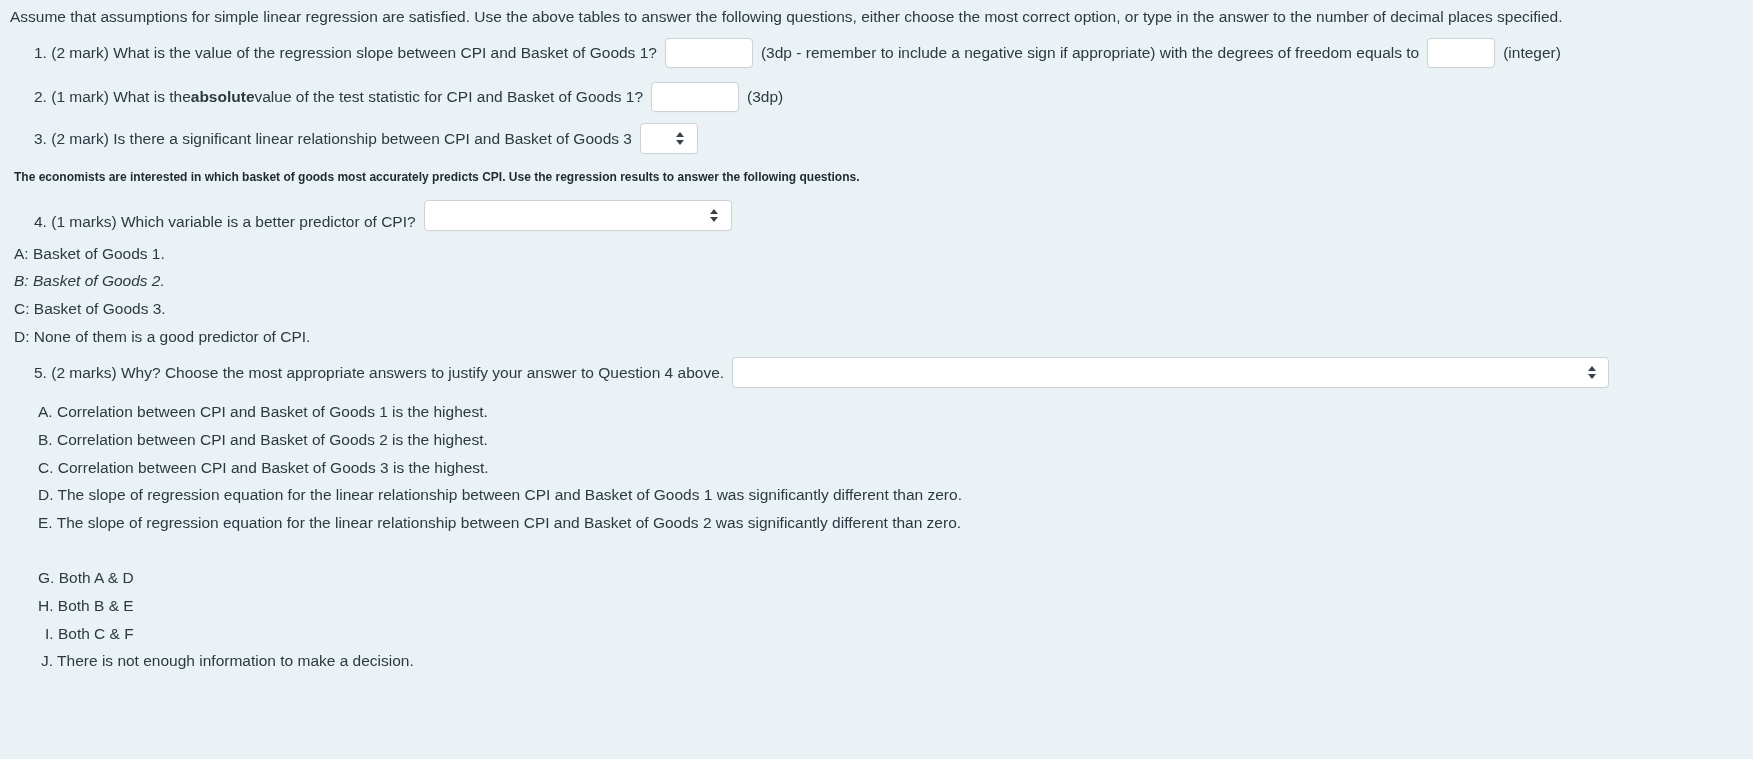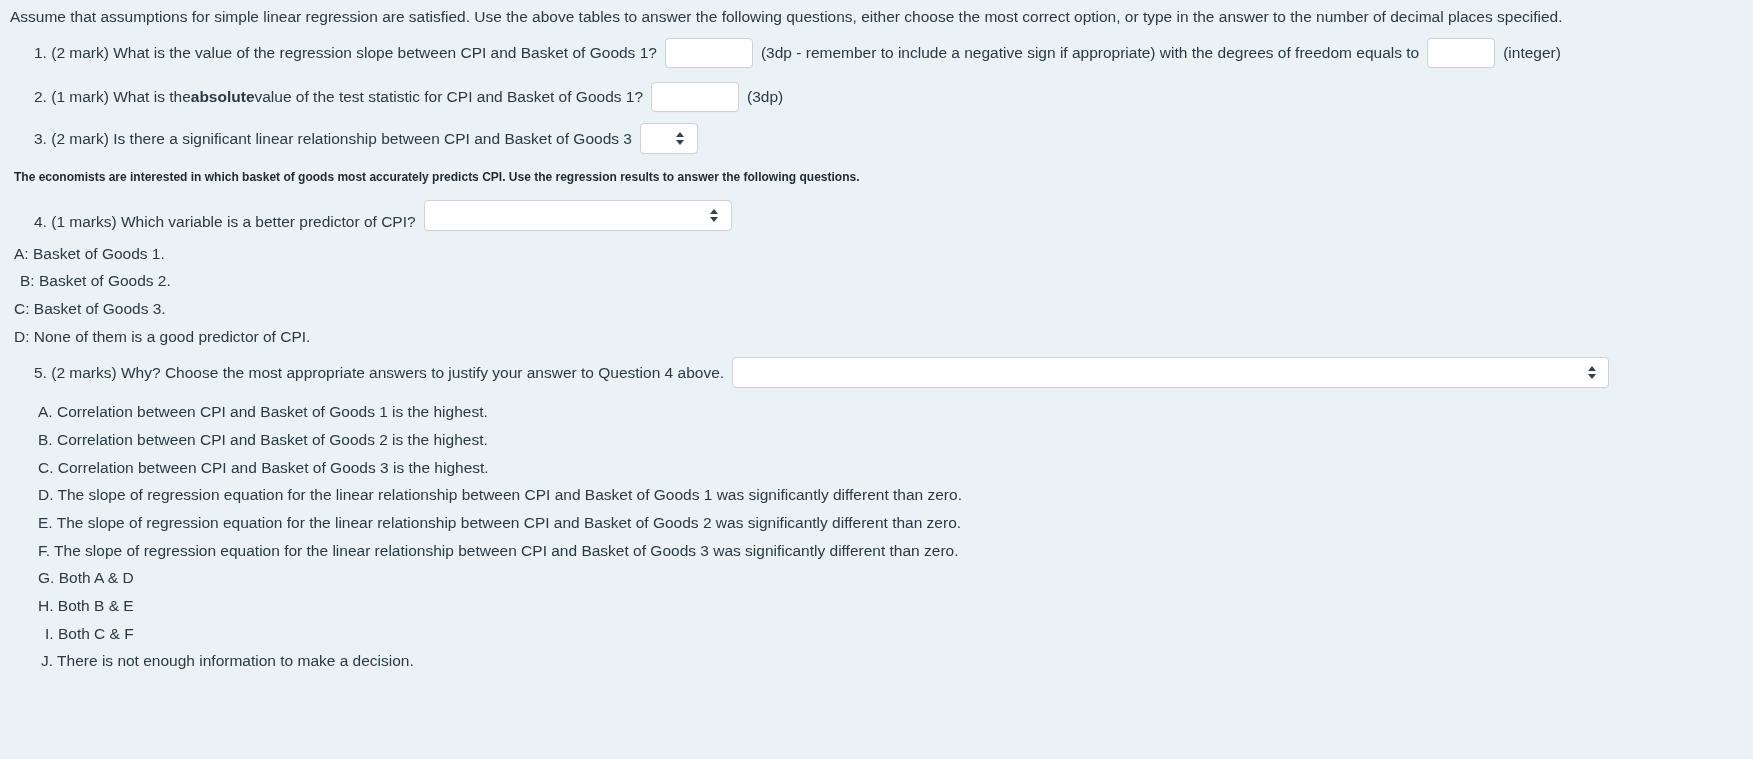--- a/index.html
+++ b/index.html
@@ -158,39 +158,38 @@
     <span class="spacer"></span>
     <span class="select-box select-md">
       <span class="arrows">
         <span class="up"></span>
           <span class="dn"></span>
       </span>
     </span>
   </div>
 
   <div class="opt-line" style="left: 14px; top: 245px;">A: Basket of Goods 1.</div>
-  <div class="opt-line" style="left: 20px; top: 272px;">B: Basket of Goods 2.</div>
+  <div class="opt-line" style="left: 14px; top: 272px; font-style: italic;">B: Basket of Goods 2.</div>
   <div class="opt-line" style="left: 14px; top: 300px;">C: Basket of Goods 3.</div>
   <div class="opt-line" style="left: 14px; top: 328px;">D: None of them is a good predictor of CPI.</div>
 
   <div class="q-row" style="left: 34px; top: 357px;">
     <span class="q-text">5. (2 marks) Why? Choose the most appropriate answers to justify your answer to Question 4 above.</span>
     <span class="spacer"></span>
     <span class="select-box select-lg">
       <span class="arrows">
         <span class="up"></span>
           <span class="dn"></span>
       </span>
     </span>
   </div>
 
   <div class="opt-line" style="left: 38px; top: 403px;">A. Correlation between CPI and Basket of Goods 1 is the highest.</div>
   <div class="opt-line" style="left: 38px; top: 431px;">B. Correlation between CPI and Basket of Goods 2 is the highest.</div>
   <div class="opt-line" style="left: 38px; top: 459px;">C. Correlation between CPI and Basket of Goods 3 is the highest.</div>
   <div class="opt-line" style="left: 38px; top: 486px;">D. The slope of regression equation for the linear relationship between CPI and Basket of Goods 1 was significantly different than zero.</div>
   <div class="opt-line" style="left: 38px; top: 514px;">E. The slope of regression equation for the linear relationship between CPI and Basket of Goods 2 was significantly different than zero.</div>
-  <div class="opt-line" style="left: 38px; top: 542px;">F. The slope of regression equation for the linear relationship between CPI and Basket of Goods 3 was significantly different than zero.</div>
   <div class="opt-line" style="left: 38px; top: 569px;">G. Both A &amp; D</div>
   <div class="opt-line" style="left: 38px; top: 597px;">H. Both B &amp; E</div>
   <div class="opt-line" style="left: 45px; top: 625px;">I. Both C &amp; F</div>
   <div class="opt-line" style="left: 41px; top: 652px;">J. There is not enough information to make a decision.</div>
 
 </div>
 
 </body></html>

